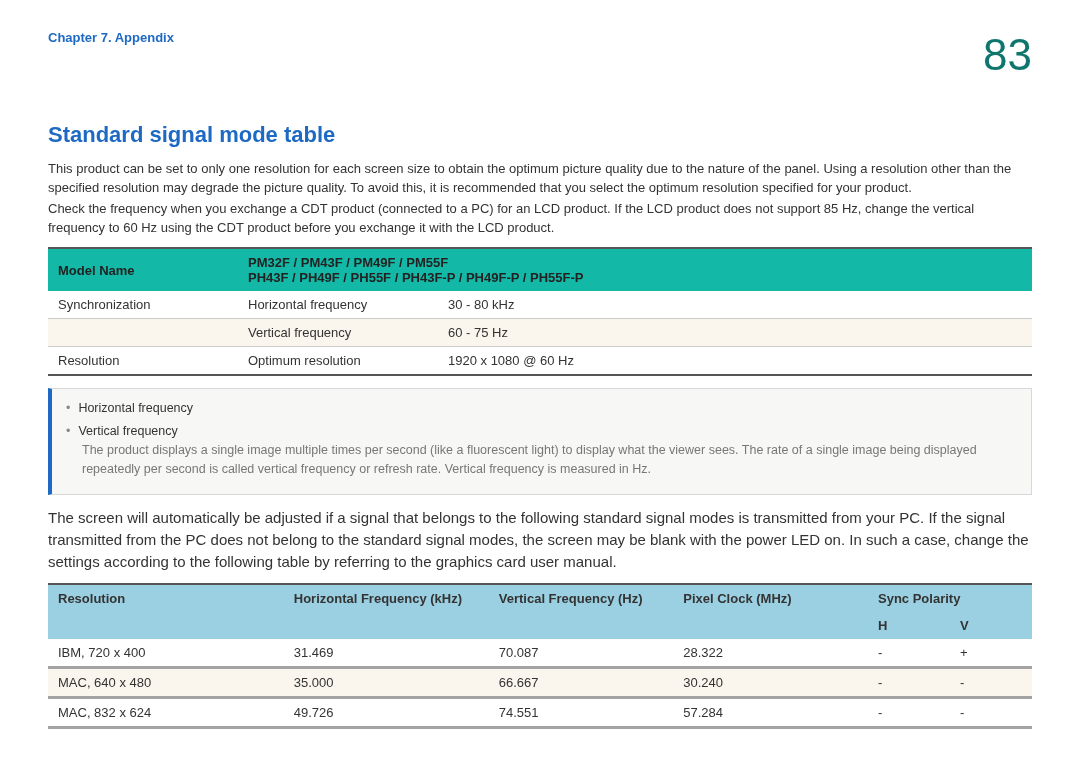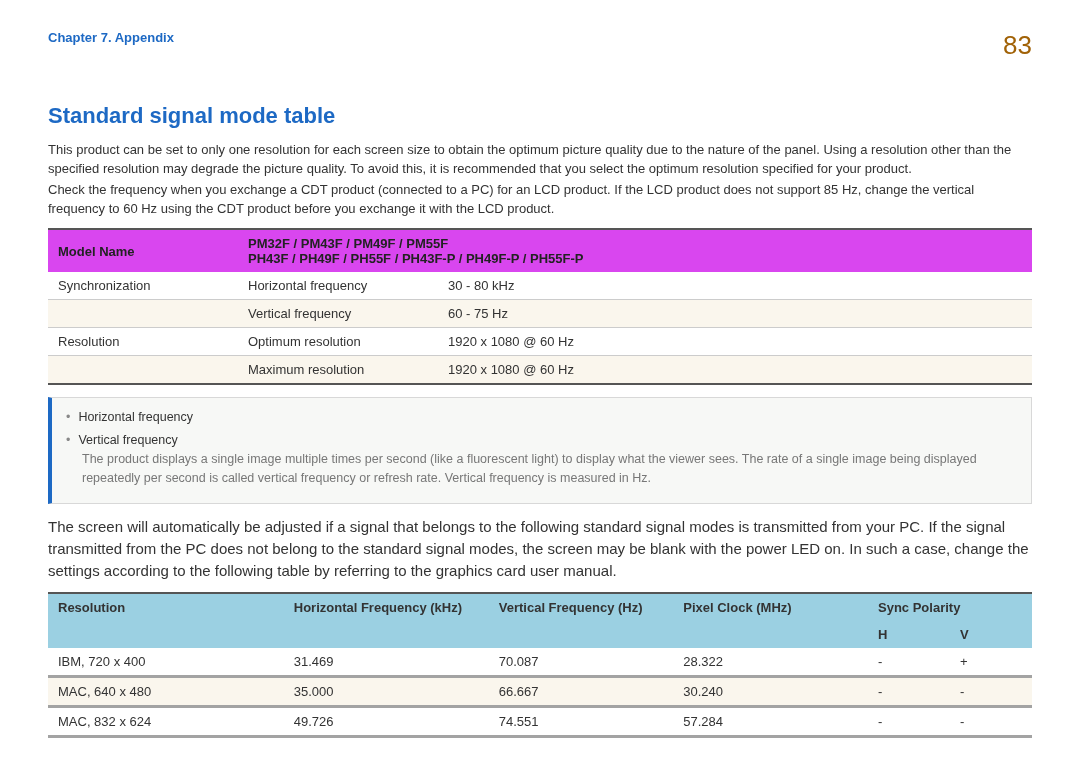--- a/index.html
+++ b/index.html
@@ -8,30 +8,30 @@
     font-size: 13px;
     color: #333;
     background: #fff;
     width: 1080px;
     height: 763px;
     position: relative;
     padding: 30px 48px 20px 48px;
   }
   .header { display: flex; justify-content: space-between; align-items: flex-start; }
   .chapter { color: #1d69c4; font-size: 13px; font-weight: 600; }
-  .page-num { color: #a16207; font-size: 26px; font-weight: 300; }
+  .page-num { color: #0f766e; font-size: 44px; font-weight: 300; }
   .section-title {
     color: #1d69c4; font-size: 22px; font-weight: 700;
     margin-top: 42px; margin-bottom: 12px;
   }
   .intro p { line-height: 1.45; color: #333; margin-bottom: 2px; font-size: 13px; }
 
   
   table { width: 100%; border-collapse: collapse; margin-top: 10px; }
-  .t1-header { background: #d946ef; }
+  .t1-header { background: #14b8a6; }
   .t1-header td { padding: 6px 10px; font-weight: 700; font-size: 13px; color: #222; }
   .t1-body td { padding: 6px 10px; font-size: 13px; color: #333; }
   .t1-body tr { border-bottom: 1px solid #ccc; }
   .t1-body tr.light { background: #faf6ed; }
   .t1 { border-top: 2px solid #555; border-bottom: 2px solid #555; }
   .t1-label { width: 190px; }
   .t1-sub   { width: 200px; }
 
   
   .note {
@@ -100,25 +100,20 @@
   <tr class="light">
     <td class="t1-label"></td>
     <td class="t1-sub">Vertical frequency</td>
     <td>60 - 75 Hz</td>
   </tr>
   <tr>
     <td class="t1-label">Resolution</td>
     <td class="t1-sub">Optimum resolution</td>
     <td>1920 x 1080 @ 60 Hz</td>
   </tr>
-  <tr class="light">
-    <td class="t1-label"></td>
-    <td class="t1-sub">Maximum resolution</td>
-    <td>1920 x 1080 @ 60 Hz</td>
-  </tr>
   </tbody>
 </table>
 
 <div class="note">
   <ul>
     <li>
       <div class="term">
           <span>Horizontal frequency</span>
         </div>
     </li>

